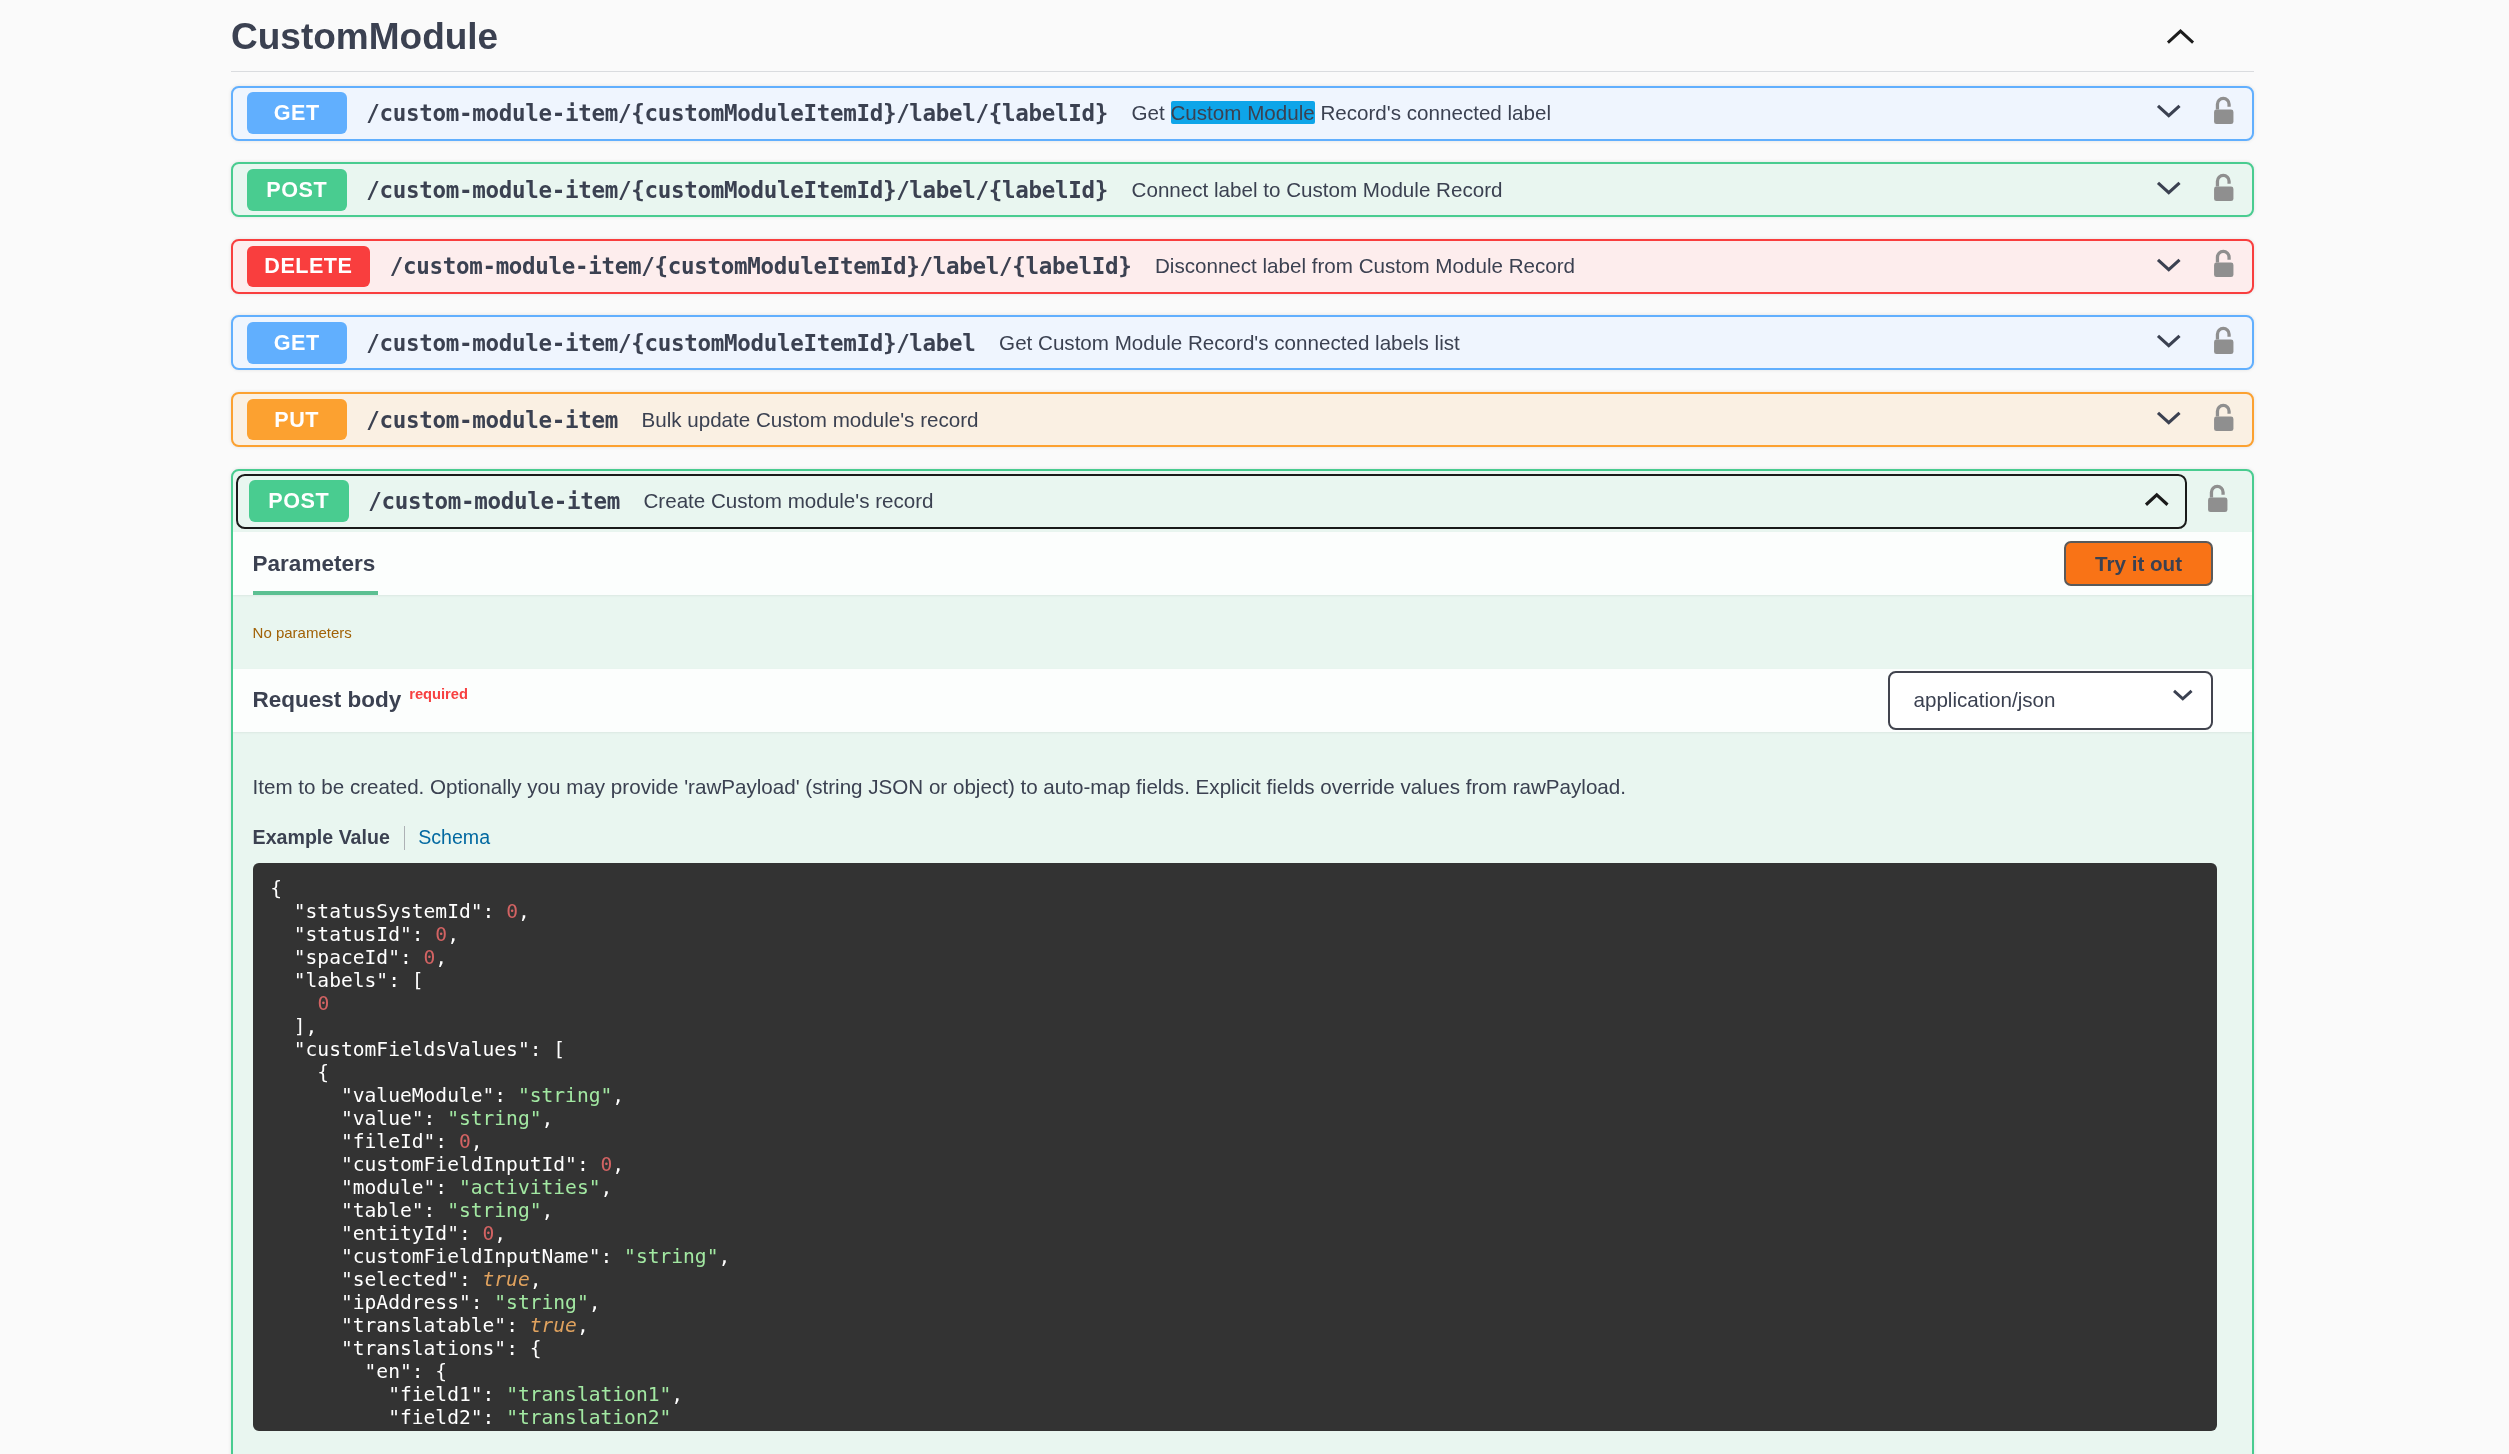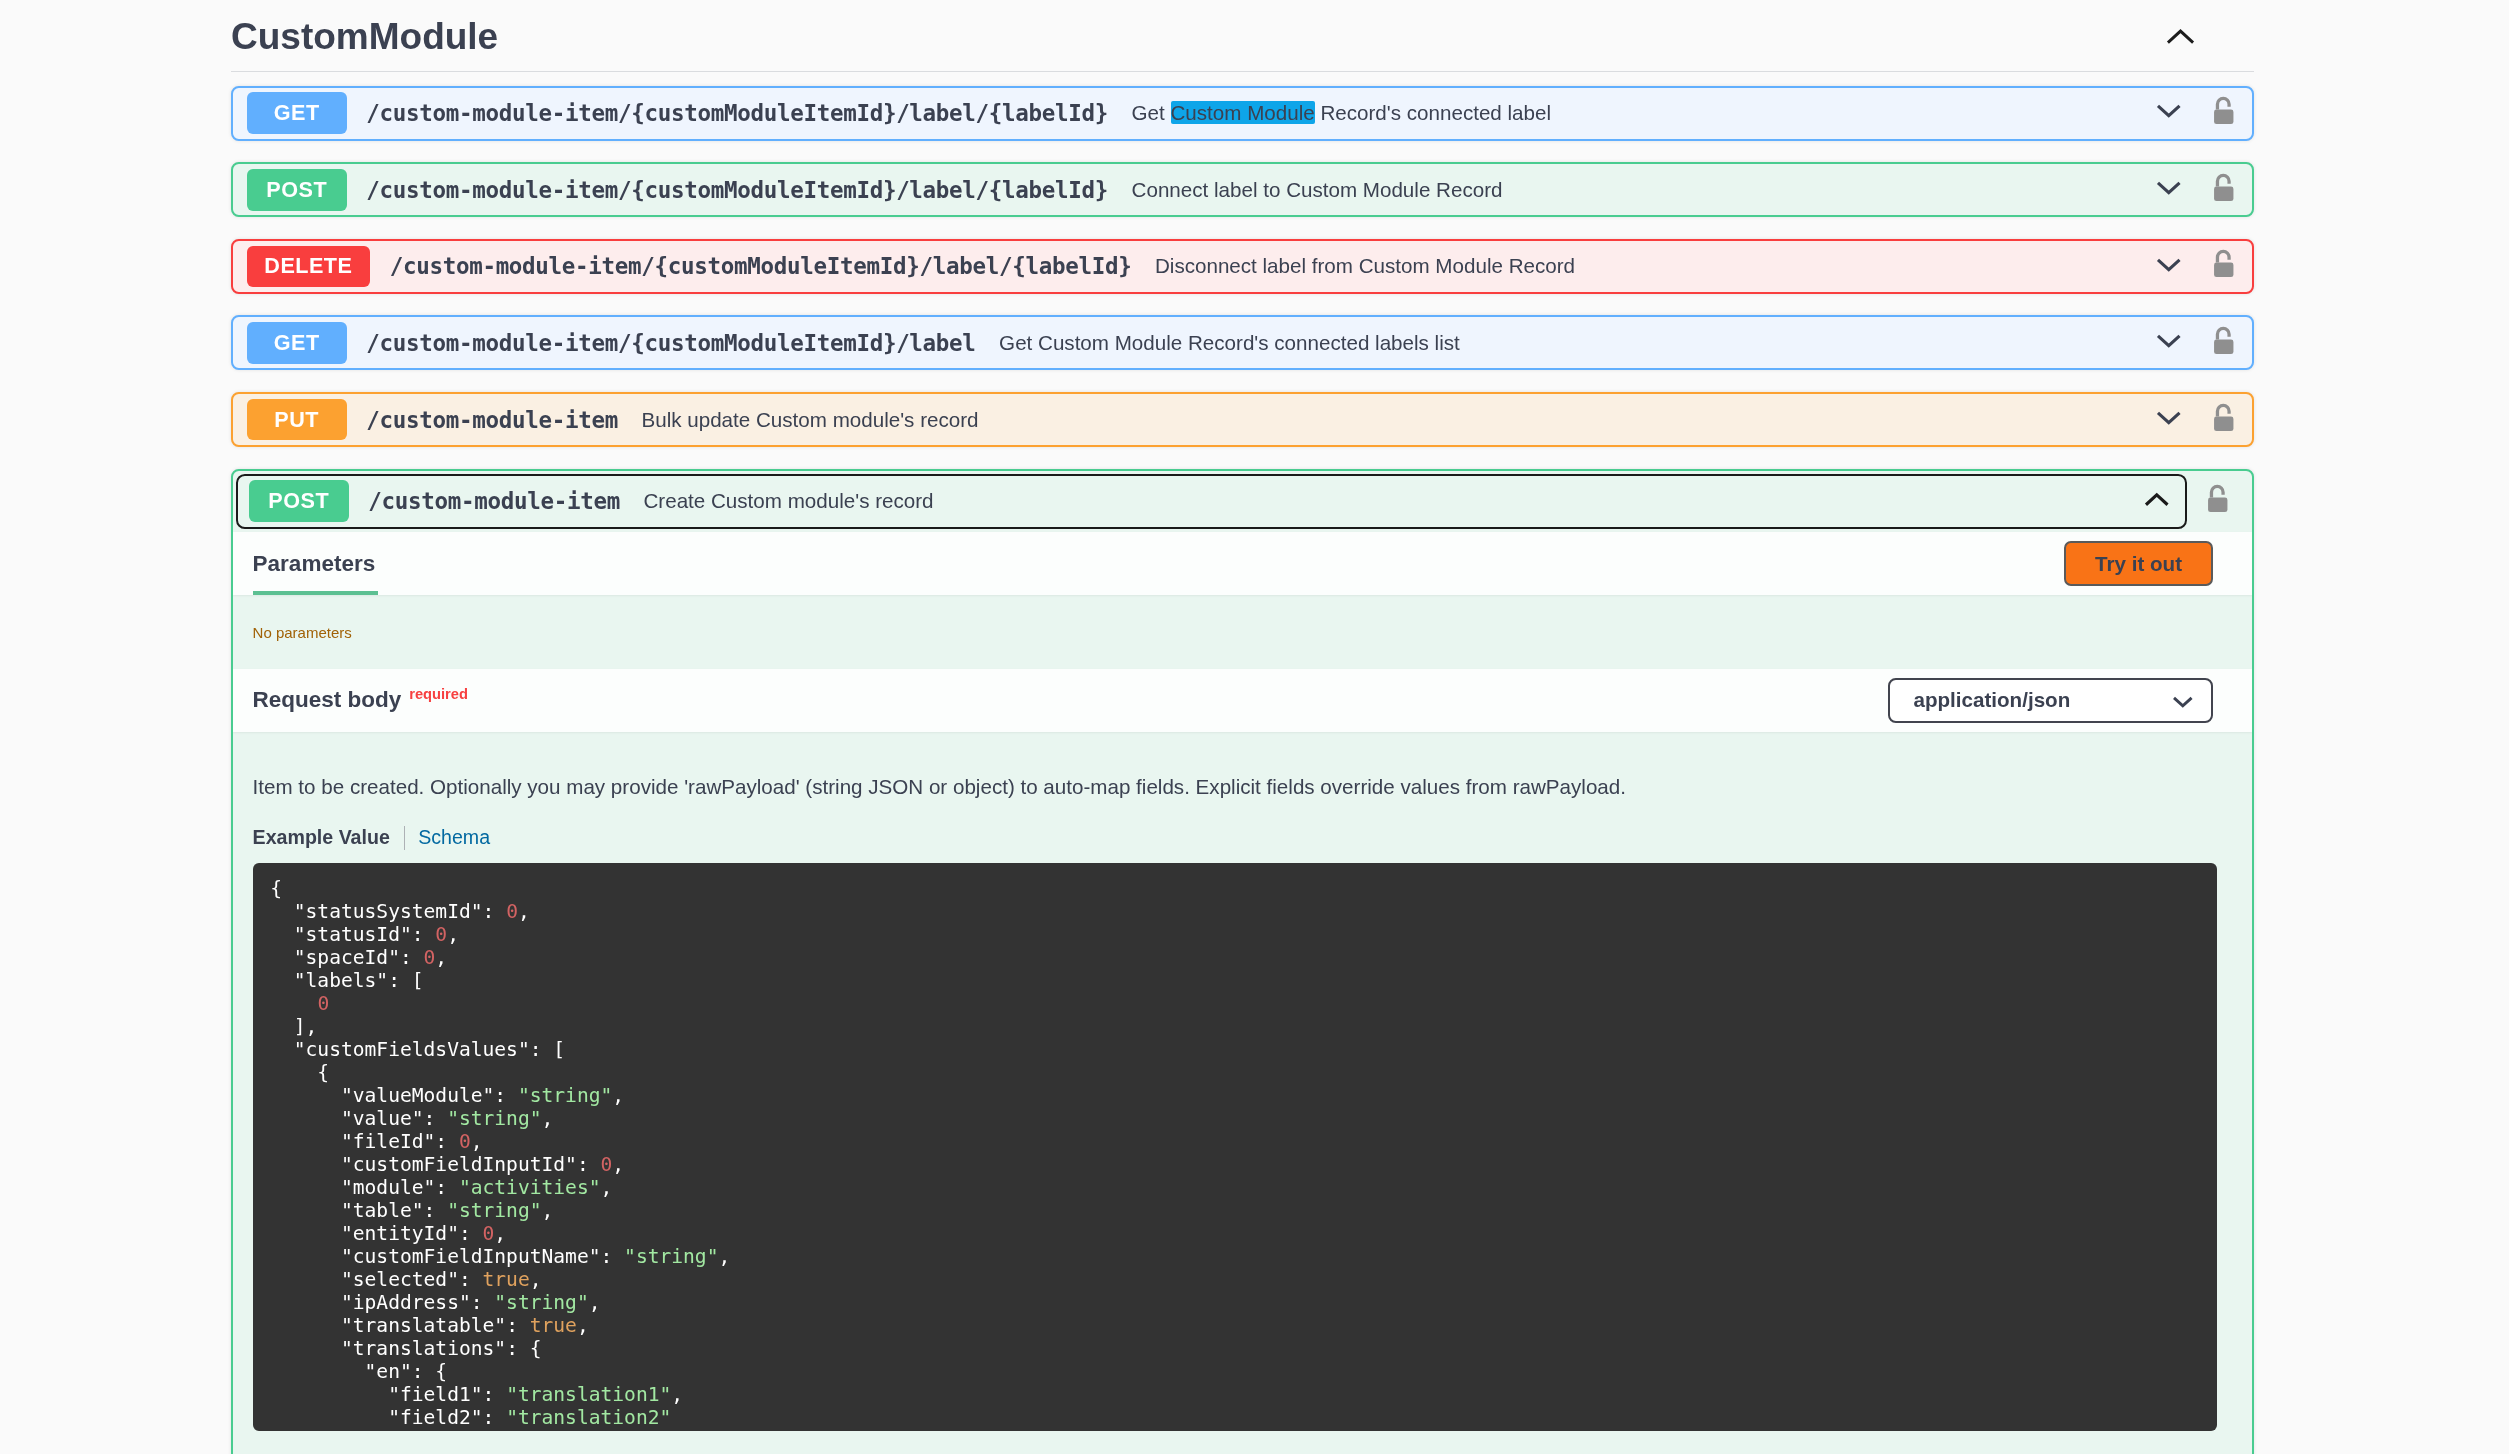--- a/index.html
+++ b/index.html
@@ -64,43 +64,43 @@
     height:45px;padding:0 29px;border:2px solid #5a5a5a;border-radius:6.9px;
     background:#f97316;font-size:20.6px;font-weight:bold;color:#3b4151;cursor:pointer;
     font-family:"Liberation Sans",sans-serif;
   }
   .no-params{padding:29px 19.6px 27.4px;font-size:15px;color:#a16207;}
 
   .reqbody-left{display:flex;align-items:flex-start;}
   .reqbody-label{font-size:22.5px;font-weight:bold;color:#3b4151;}
   .required{color:#f74141;font-size:14.7px;margin-left:7.8px;font-weight:bold;position:relative;top:-1px;}
   .select-box{
-    position:relative;width:325px;height:45px;box-sizing:border-box;border:2px solid #41444e;
+    position:relative;width:325px;height:59px;box-sizing:border-box;border:2px solid #41444e;
     border-radius:7.8px;background:#fff;display:flex;align-items:center;
-    padding:0 49px 0 23.5px;font-size:20.6px;font-weight:bold;color:#3b4151;cursor:pointer;
+    padding:0 49px 0 23.5px;font-size:20.6px;font-weight:normal;color:#3b4151;cursor:pointer;
   }
   .select-box svg{position:absolute;right:17.6px;top:15.7px;}
 
   .body-area{padding:0 35px 0 19.6px;}
   .body-desc{margin-top:43px;font-size:20.6px;color:#3b4151;}
   .tabs{display:flex;align-items:center;margin-top:27.4px;}
   .tab-example{font-size:19.6px;font-weight:bold;color:#3b4151;cursor:pointer;}
   .tab-sep{width:1px;height:23.5px;background:#adb1b5;margin:0 13.7px;}
   .tab-schema{font-size:19.6px;color:#0369a1;cursor:pointer;}
 
   .code{
     margin-top:13.7px;height:568px;border-radius:5.9px;background:var(--code-background,#333);
     padding:13.7px 0 0 17.6px;overflow:hidden;box-sizing:border-box;
   }
   .cl{white-space:pre;font-family:"DejaVu Sans Mono",monospace;font-size:19.6px;
       line-height:23px;color:var(--code-punctuation,#fff);}
   .tk-k{color:var(--code-key,#fff);}
   .tk-s{color:var(--code-string,#a2e8a2);}
   .tk-n{color:var(--code-number,#d36363);}
-  .tk-b{color:var(--code-boolean,#e0a25e);}
+  .tk-b{color:var(--code-boolean,#e0a25e);font-style:italic;}
   .tk-p{color:var(--code-punctuation,#fff);}
 </style>
 </head>
 <body>
 
 <div class="content">
 
   <div class="sec-head">
     <h2 class="sec-title">CustomModule</h2>
     <button class="sec-collapse">

